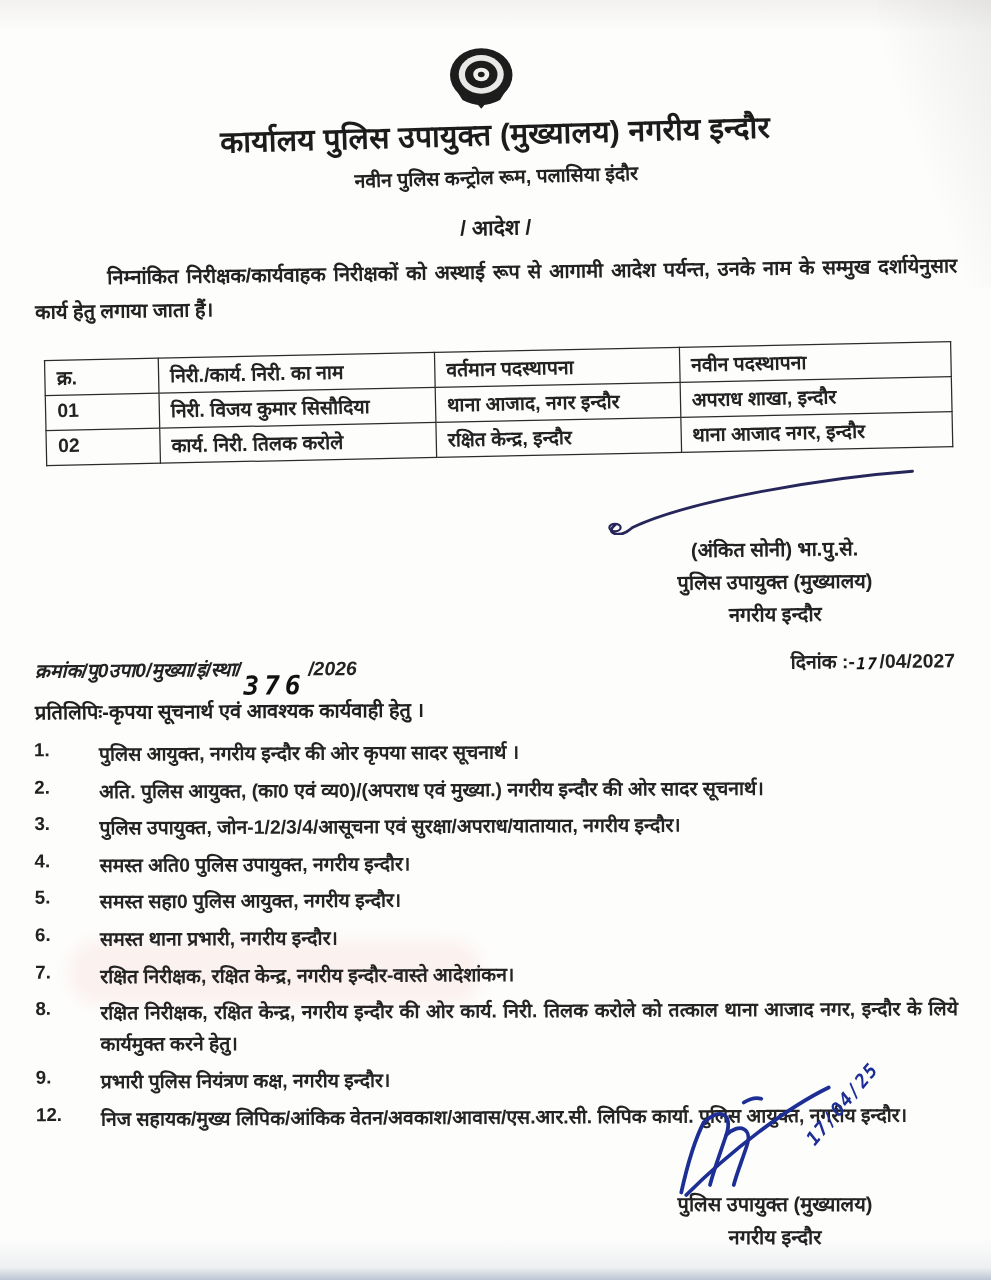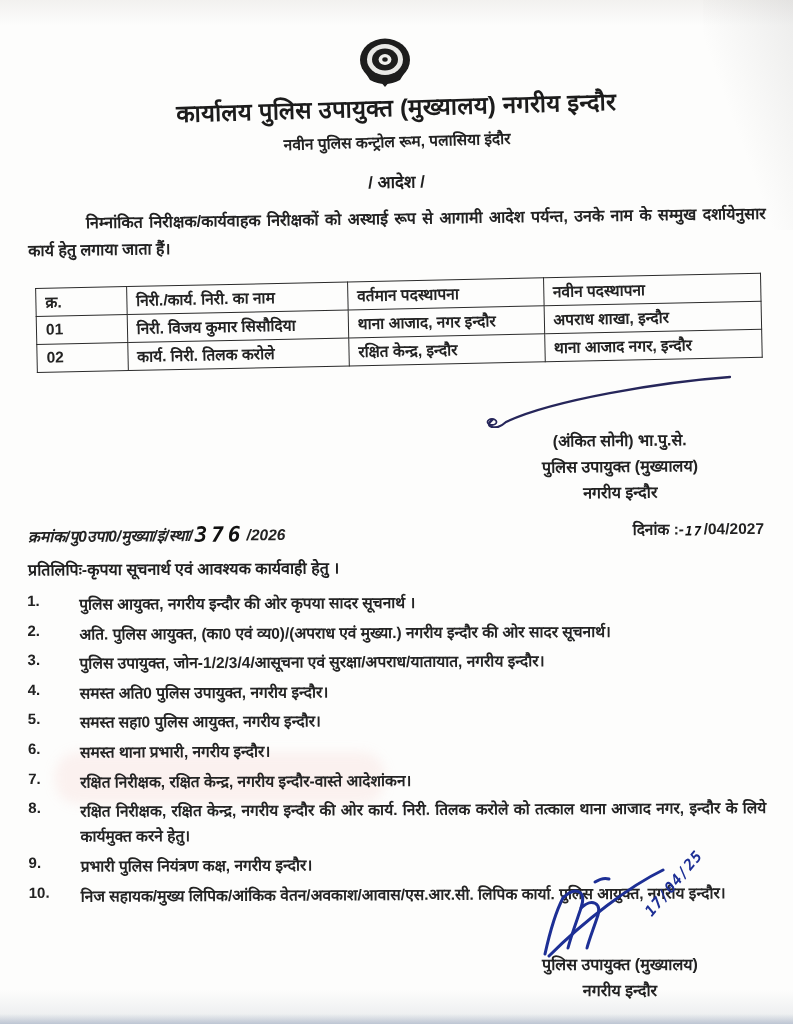--- a/index.html
+++ b/index.html
@@ -53,21 +53,21 @@
   .sig1{position:absolute;left:470px;top:428px;width:300px;text-align:center;
     font-size:16px;font-weight:bold;line-height:1.62;transform:rotate(-.6deg);color:#222;}
   
   .refline{position:absolute;left:28px;top:520px;width:740px;transform:rotate(-.5deg);}
   .ref-left{float:left;font-size:15.5px;font-weight:bold;font-style:italic;color:#232323;}
   .ref-right{float:right;font-size:15.5px;font-weight:bold;color:#232323;margin-right:4px;}
   .hand{
     font-family:"DejaVu Sans Mono","Liberation Mono",monospace;
     font-style:italic;font-weight:bold;color:#111;
   }
-  .hand-num{font-size:21px;letter-spacing:4px;position:relative;top:1px;padding:0 2px;}
+  .hand-num{font-size:21px;letter-spacing:4px;position:relative;top:15px;padding:0 2px;}
   .hand-day{font-size:13px;letter-spacing:1px;position:relative;top:1px;padding:0 1px;}
   .copyline{position:absolute;left:28px;top:556px;width:740px;
     font-size:16px;font-weight:bold;color:#1f1f1f;transform:rotate(-.4deg);}
   
   .dist{position:absolute;left:28px;top:590px;width:742px;transform:rotate(-.3deg);}
   .ditem{display:flex;margin-bottom:4.5px;}
   .ditem .num{flex:0 0 52px;font-size:15px;font-weight:bold;color:#222;}
   .ditem .txt{flex:1;font-size:15.5px;font-weight:bold;line-height:1.62;
     text-align:justify;color:#242424;padding-right:4px;}
   
@@ -187,21 +187,21 @@
     </div>
     <div class="ditem">
       <span class="num">8.</span>
       <span class="txt">रक्षित निरीक्षक, रक्षित केन्द्र, नगरीय इन्दौर की ओर कार्य. निरी. तिलक करोले को तत्काल थाना आजाद नगर, इन्दौर के लिये कार्यमुक्त करने हेतु।</span>
     </div>
     <div class="ditem">
       <span class="num">9.</span>
       <span class="txt">प्रभारी पुलिस नियंत्रण कक्ष, नगरीय इन्दौर।</span>
     </div>
     <div class="ditem">
-      <span class="num">10.</span>
+      <span class="num">12.</span>
       <span class="txt">निज सहायक/मुख्य लिपिक/आंकिक वेतन/अवकाश/आवास/एस.आर.सी. लिपिक कार्या. पुलिस आयुक्त, नगरीय इन्दौर।</span>
     </div>
   </div>
 
   <svg class="sig2-svg" viewBox="0 0 195 92">
     <g fill="none" stroke="#1d2f95" stroke-width="3" stroke-linecap="round">
       <path d="M28 30 C20 45 14 68 10 86"></path>
       <path d="M28 30 C40 18 52 22 46 40 C42 52 36 68 33 80"></path>
       <path d="M46 40 C56 30 68 34 62 50 C58 62 54 72 52 80"></path>
       <path d="M14 88 C50 52 95 18 128 2"></path>

